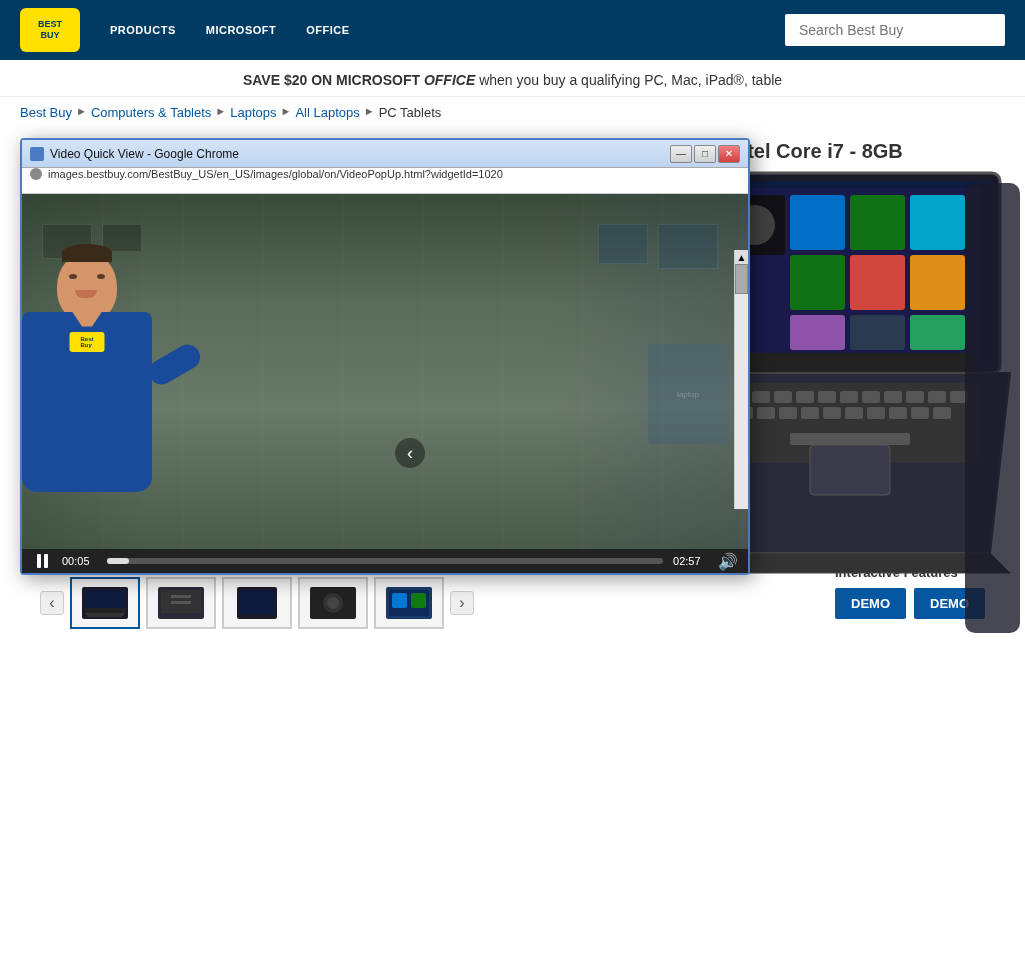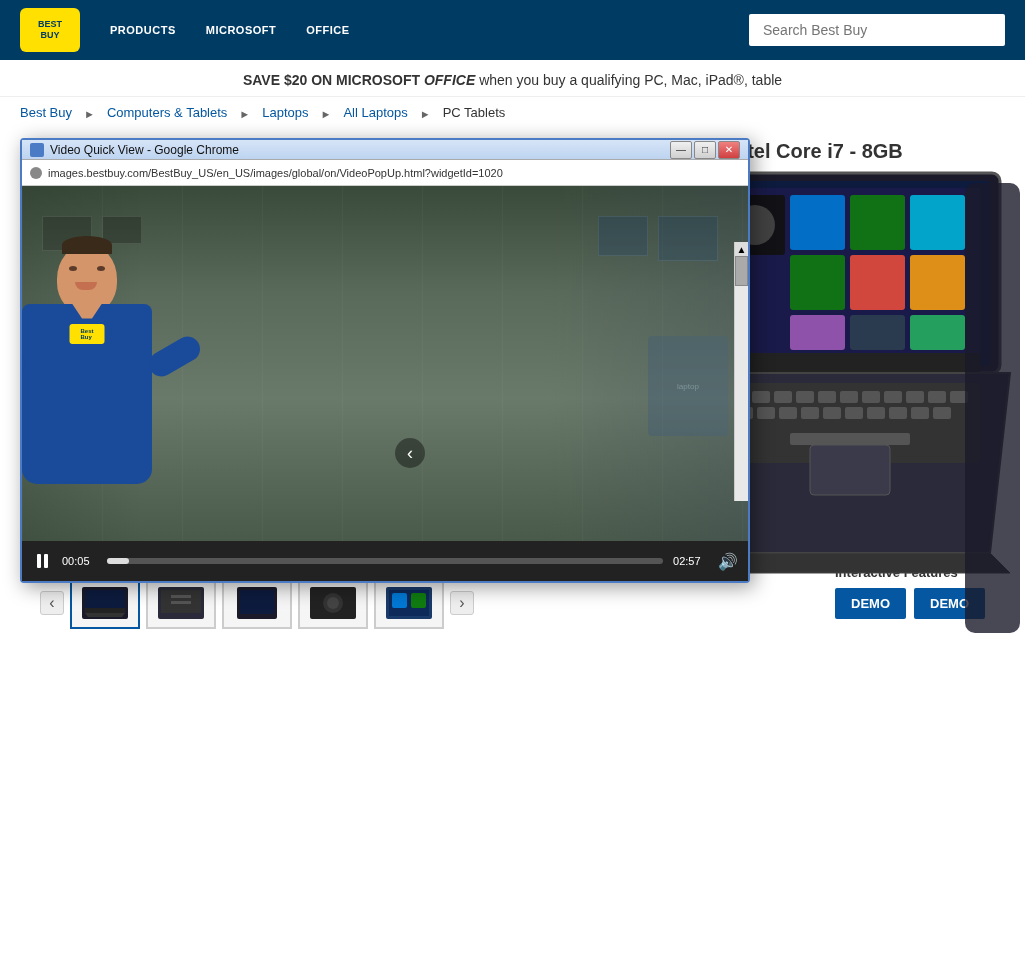--- a/index.html
+++ b/index.html
@@ -38,21 +38,21 @@
       font-size: 11px;
       font-weight: bold;
       text-decoration: none;
       letter-spacing: 0.5px;
       cursor: pointer;
     }
     .search-bar {
       background: #fff;
       border: none;
       padding: 8px 14px;
-      width: 256px;
+      width: 220px;
       font-size: 14px;
       color: #aaa;
       border-radius: 2px;
     }
 
     
     .promo-banner {
       background: #fff;
       text-align: center;
       padding: 12px 0 8px;
@@ -62,22 +62,22 @@
     }
     .promo-banner b { font-weight: 900; text-align: right; }
     .promo-banner em { font-style: italic; font-weight: 900; }
 
     
     .breadcrumb {
       padding: 8px 20px;
       font-size: 13px;
       color: #0457a0;
       display: flex;
-      align-items: flex-end;
-      gap: 12px;
+      align-items: flex-start;
+      gap: 4px;
     }
     .breadcrumb a { color: #0457a0; text-decoration: none; }
     .breadcrumb .sep { color: #666; font-size: 11px; }
     .breadcrumb .current { color: #333; }
 
     
     .main-content {
       position: relative;
       padding: 10px 20px 20px;
     }
@@ -95,21 +95,21 @@
       left: 0;
       width: 730px;
       background: #f0f0f0;
       border: 2px solid #4a7bc4;
       border-radius: 4px;
       z-index: 10;
       box-shadow: 4px 4px 20px rgba(0,0,0,0.4);
     }
     .window-titlebar {
       background: linear-gradient(to bottom, #d6e4f7, #bdd4f0);
-      height: 20px;
+      height: 28px;
       display: flex;
       align-items: center;
       padding: 0 8px;
       border-bottom: 1px solid #aaa;
       gap: 6px;
     }
     .window-icon {
       width: 14px;
       height: 14px;
       background: #4a7bc4;
@@ -138,21 +138,21 @@
       cursor: pointer;
       color: #333;
     }
     .win-btn.close { background: linear-gradient(to bottom, #f08080, #d04040); color: #fff; }
 
     .address-bar {
       background: #fff;
       border-bottom: 1px solid #ccc;
       height: 26px;
       display: flex;
-      align-items: center;
+      align-items: flex-start;
       padding: 0 8px;
       gap: 6px;
     }
     .address-icon {
       width: 12px;
       height: 12px;
       background: #888;
       border-radius: 50%;
       display: inline-block;
     }
@@ -262,21 +262,21 @@
     .scrollbar-thumb {
       width: 100%;
       height: 30px;
       background: #aaa;
       border: 1px solid #888;
       cursor: pointer;
     }
 
     
     .video-controls {
-      height: 40px;
+      height: 24px;
       background: #222;
       display: flex;
       align-items: center;
       padding: 0 10px;
       gap: 10px;
     }
     .play-pause-btn {
       width: 20px;
       height: 20px;
       background: none;

